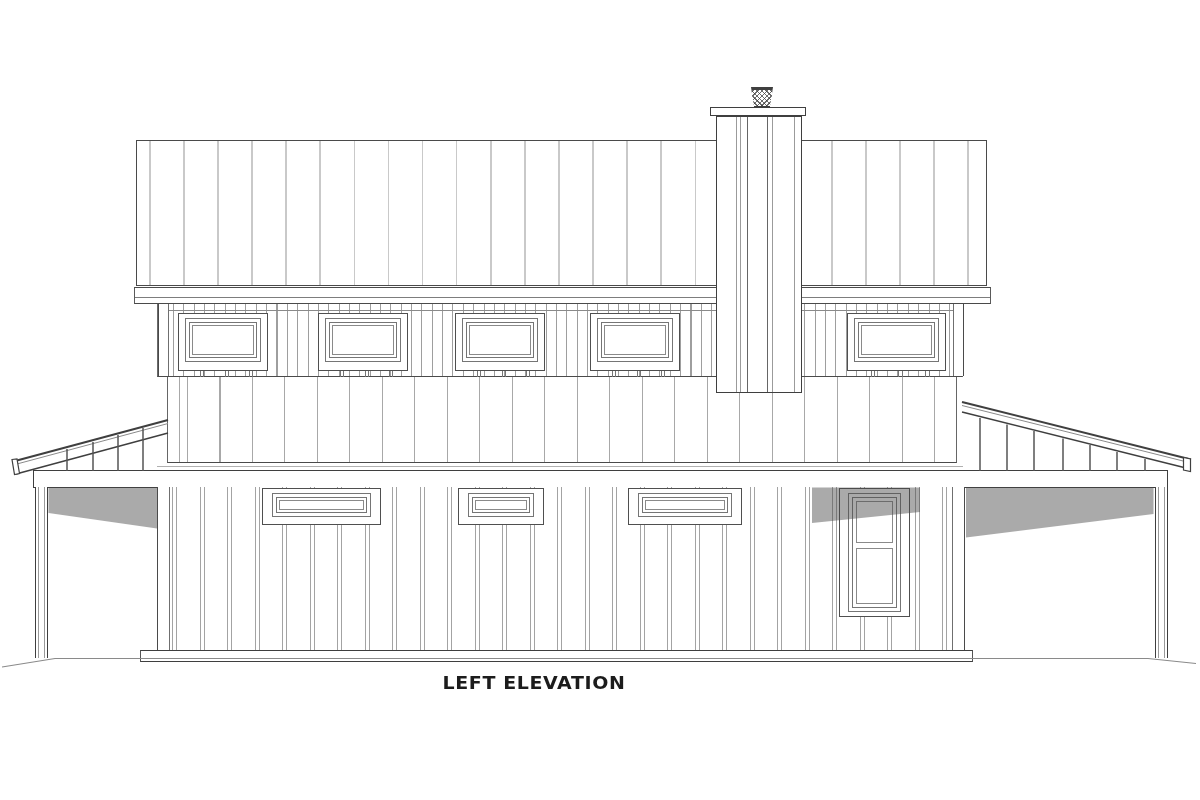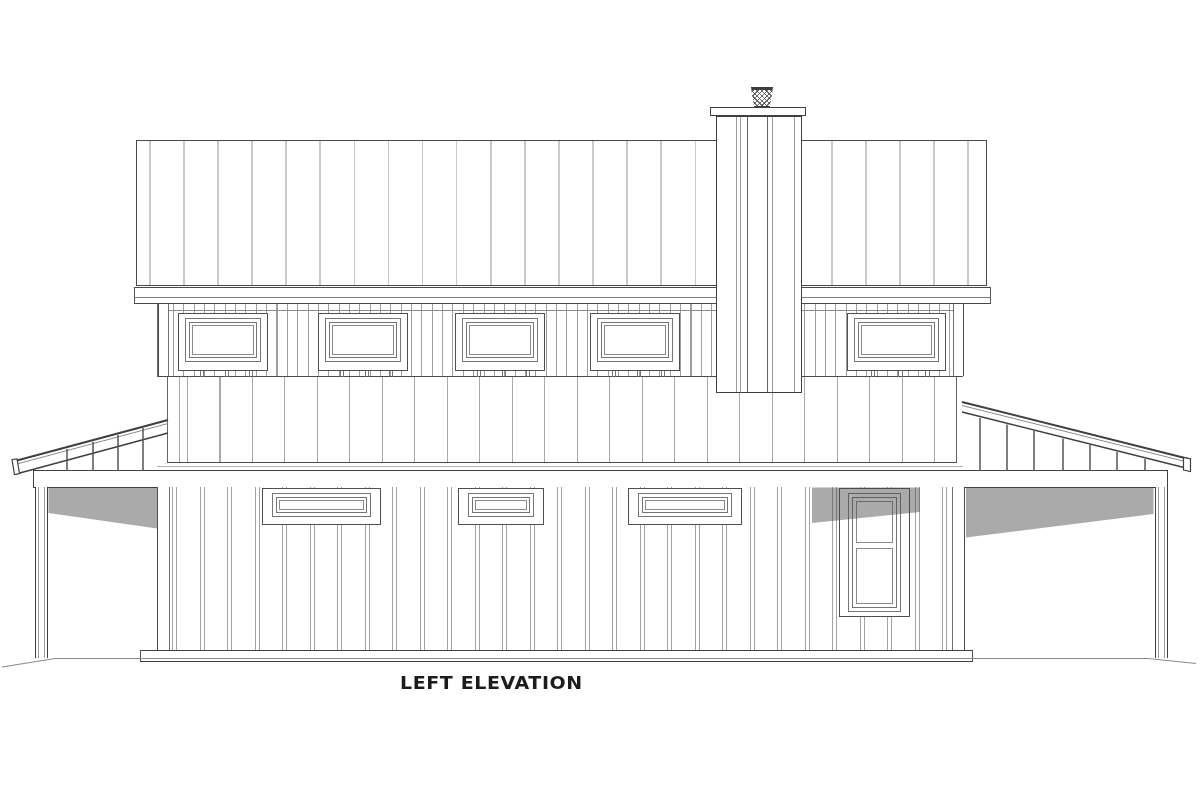--- a/index.html
+++ b/index.html
@@ -52,21 +52,21 @@
   #post-right{left:1155px;}
   
   .win-outer{border:1.5px solid #4f4f4f;background:#fff;}
   .win-f{position:absolute;border:1px solid #757575;}
   .win-glass{position:absolute;border:1px solid #8a8a8a;background:#fff;}
   .tick{width:1px;height:6px;background:#777;}
   .chim-line{top:0;width:1px;height:100%;}
   
   #overlay{position:absolute;left:0;top:0;width:1200px;height:800px;pointer-events:none;}
   
-  #title-label{left:400px;top:671px;width:268px;font-size:19px;font-weight:600;
+  #title-label{left:400px;top:671px;width:268px;text-align:center;font-size:19px;font-weight:600;
       letter-spacing:0.6px;color:#1c1c1c;transform:scaleY(0.97);}
 </style>
 </head>
 <body>
 
 <div id="stage">
   <div id="roof"></div>
   <div id="fascia">
     <div id="fascia-line"></div>
   </div>

